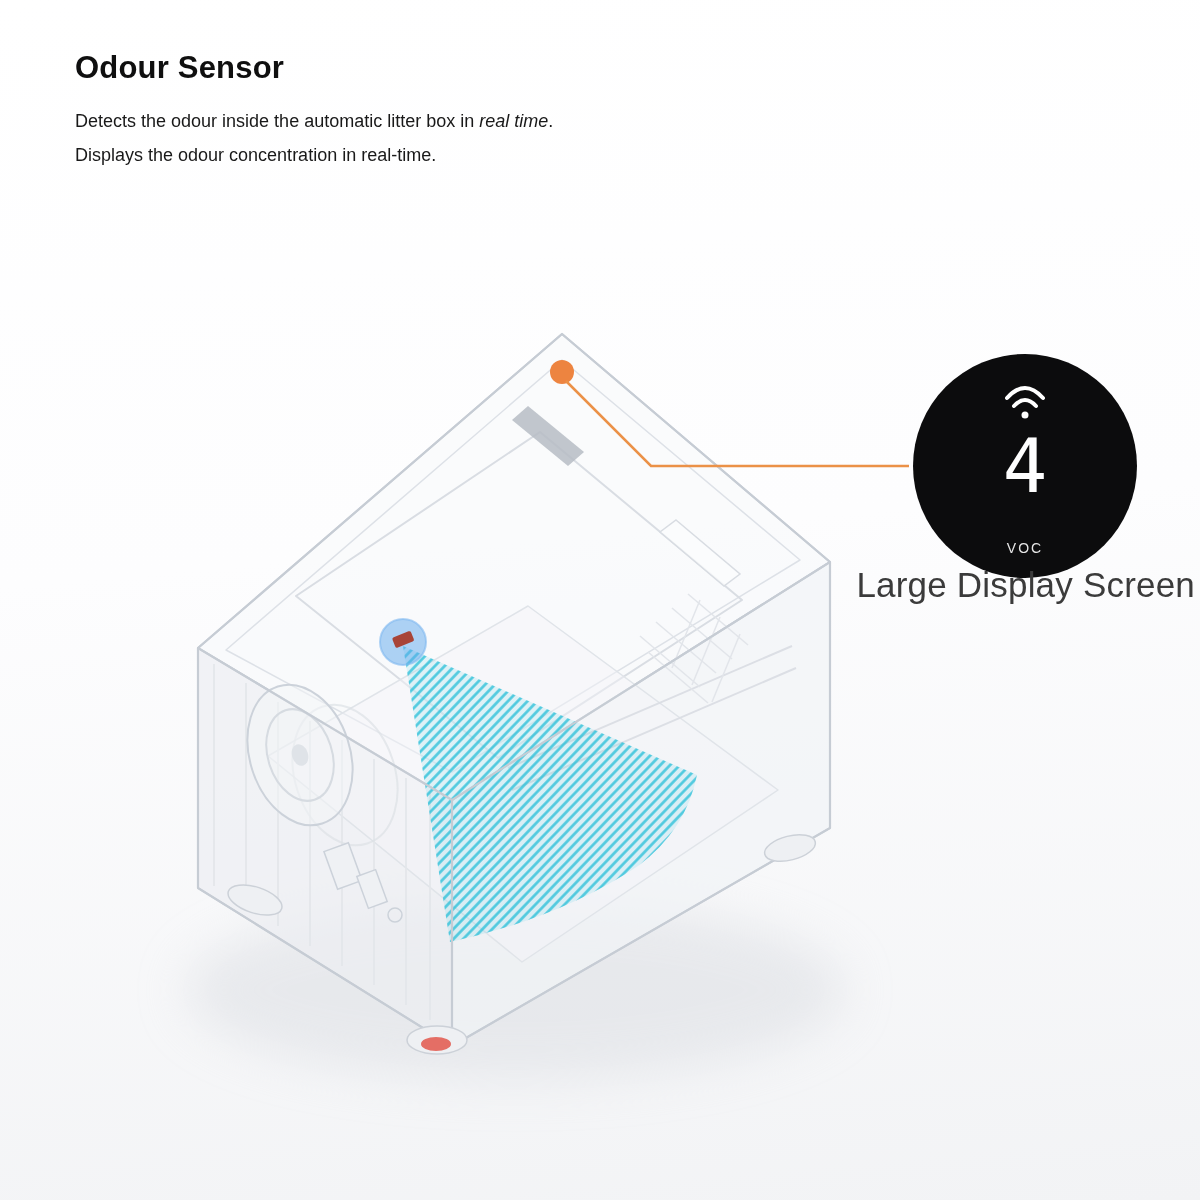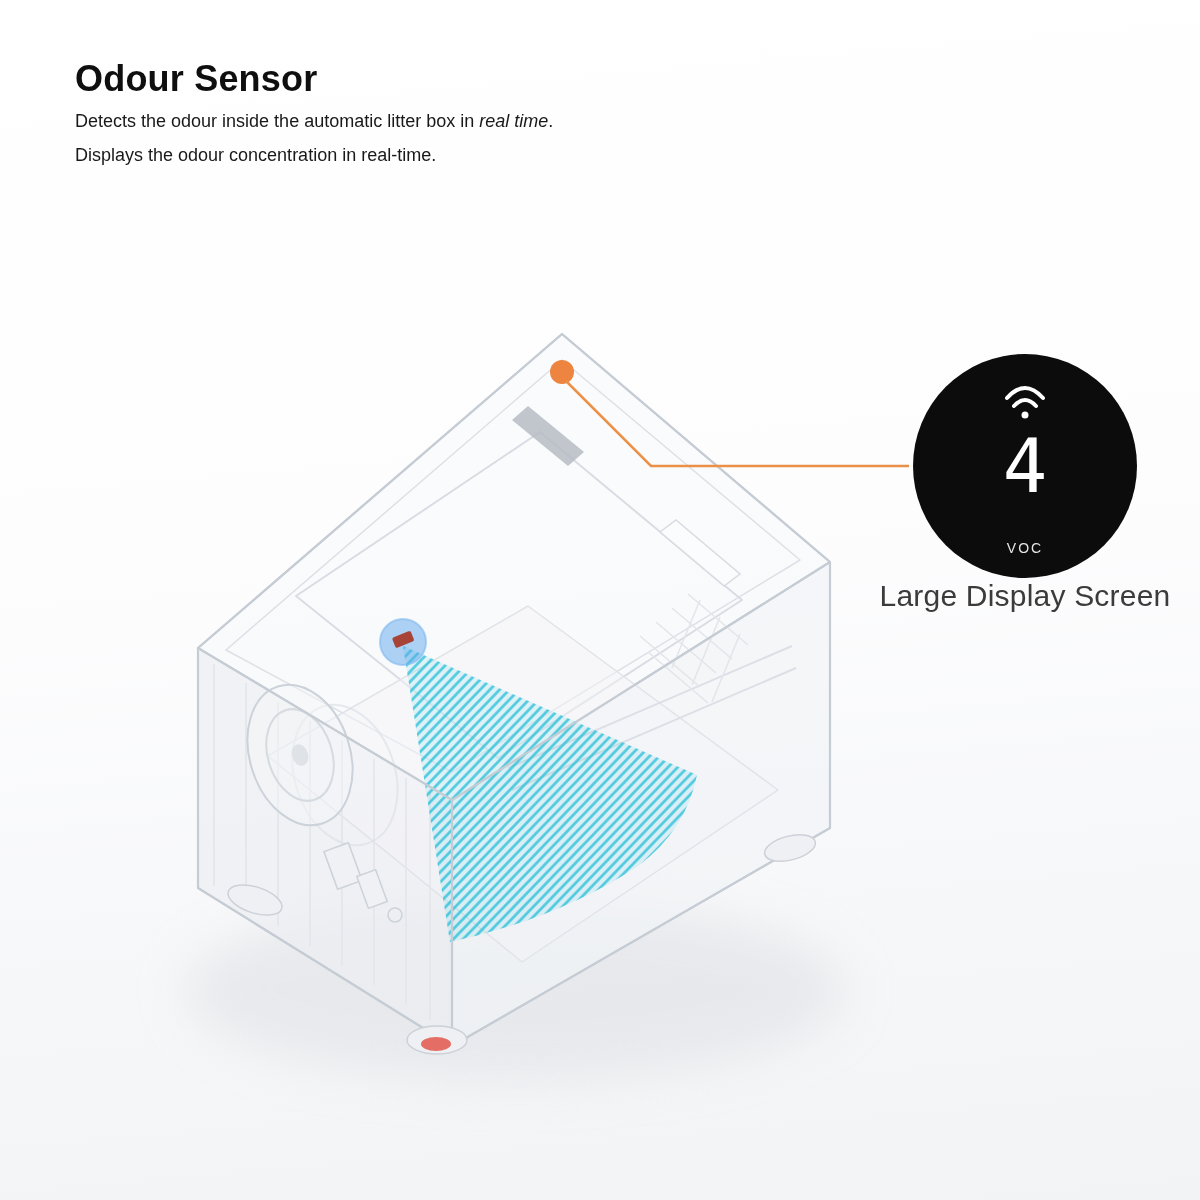--- a/index.html
+++ b/index.html
@@ -3,31 +3,31 @@
 <meta charset="utf-8">
 <style>
   * { margin:0; padding:0; box-sizing:border-box; }
   html,body { width:1200px; height:1200px; }
   body { font-family:"Liberation Sans", sans-serif; background:#ffffff; }
   .page {
     position:relative; width:1200px; height:1200px; overflow:hidden;
     background:linear-gradient(175deg,#ffffff 0%,#fdfdfe 45%,#f2f3f5 100%);
   }
   .headline {
-    position:absolute; left:75px; top:58px;
-    font-size:36px; font-weight:700; color:#0f0f0f; letter-spacing:.2px;
+    position:absolute; left:75px; top:50px;
+    font-size:31px; font-weight:700; color:#0f0f0f; letter-spacing:.2px;
   }
   .description {
     position:absolute; left:75px; top:104px; width:515px;
     font-size:18px; line-height:34px; color:#191919;
   }
   .description .it { font-style:italic; }
   .caption {
-    position:absolute; left:855px; top:579px; width:340px;
-    text-align:center; font-size:30px; color:#3b3b3b; letter-spacing:.2px;
+    position:absolute; left:855px; top:565px; width:340px;
+    text-align:right; font-size:35px; color:#3b3b3b; letter-spacing:.2px;
   }
   svg.scene { position:absolute; left:0; top:0; }
   .display-value-text { font-family:"DejaVu Sans Mono", monospace; }
   .display-unit-text { font-family:"Liberation Sans", sans-serif; }
 </style>
 </head>
 <body>
 
 <div class="page">
 

